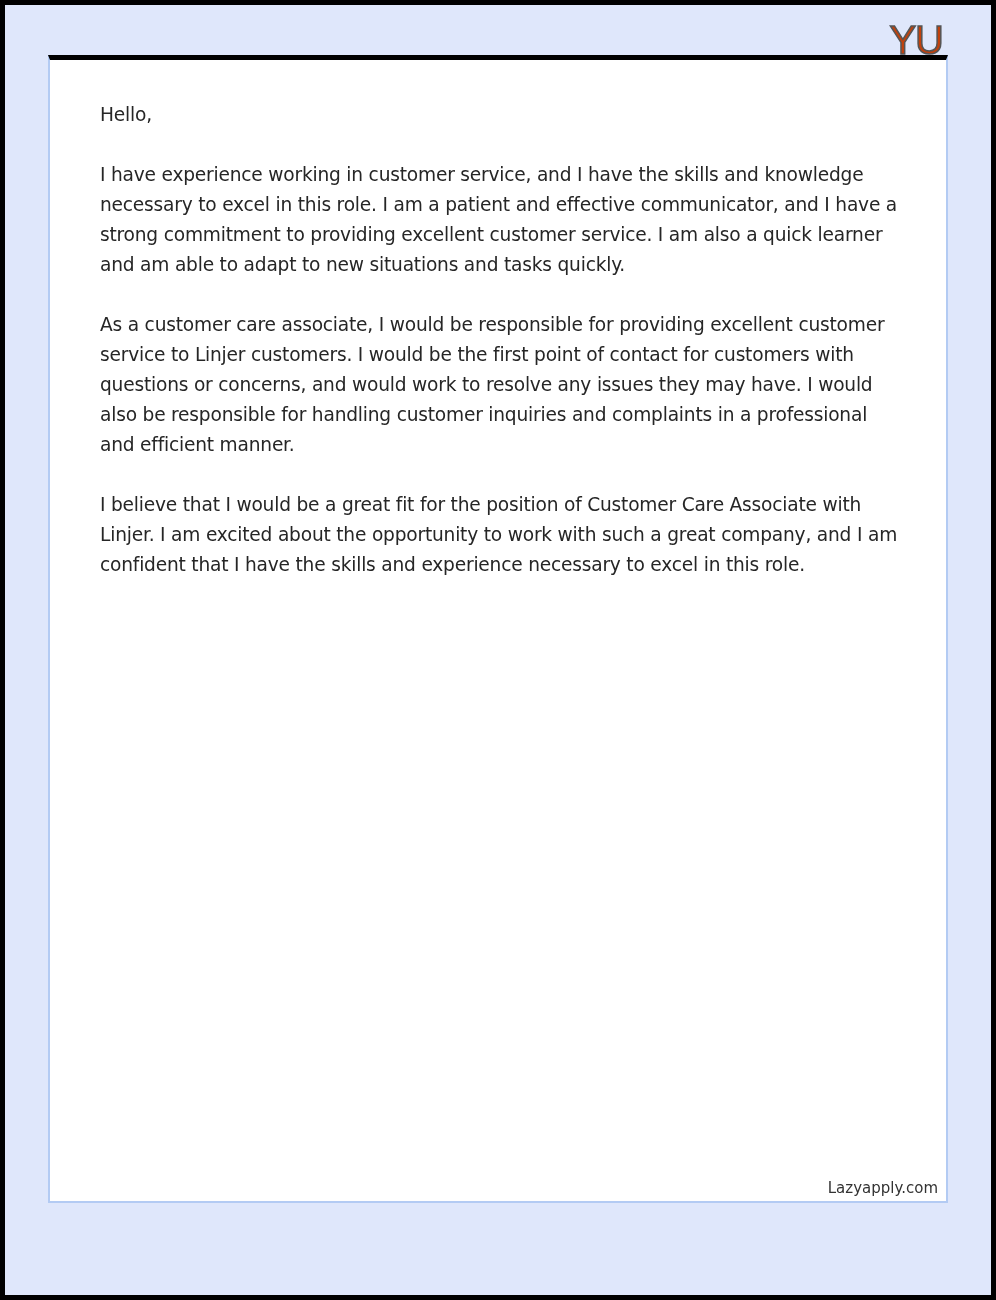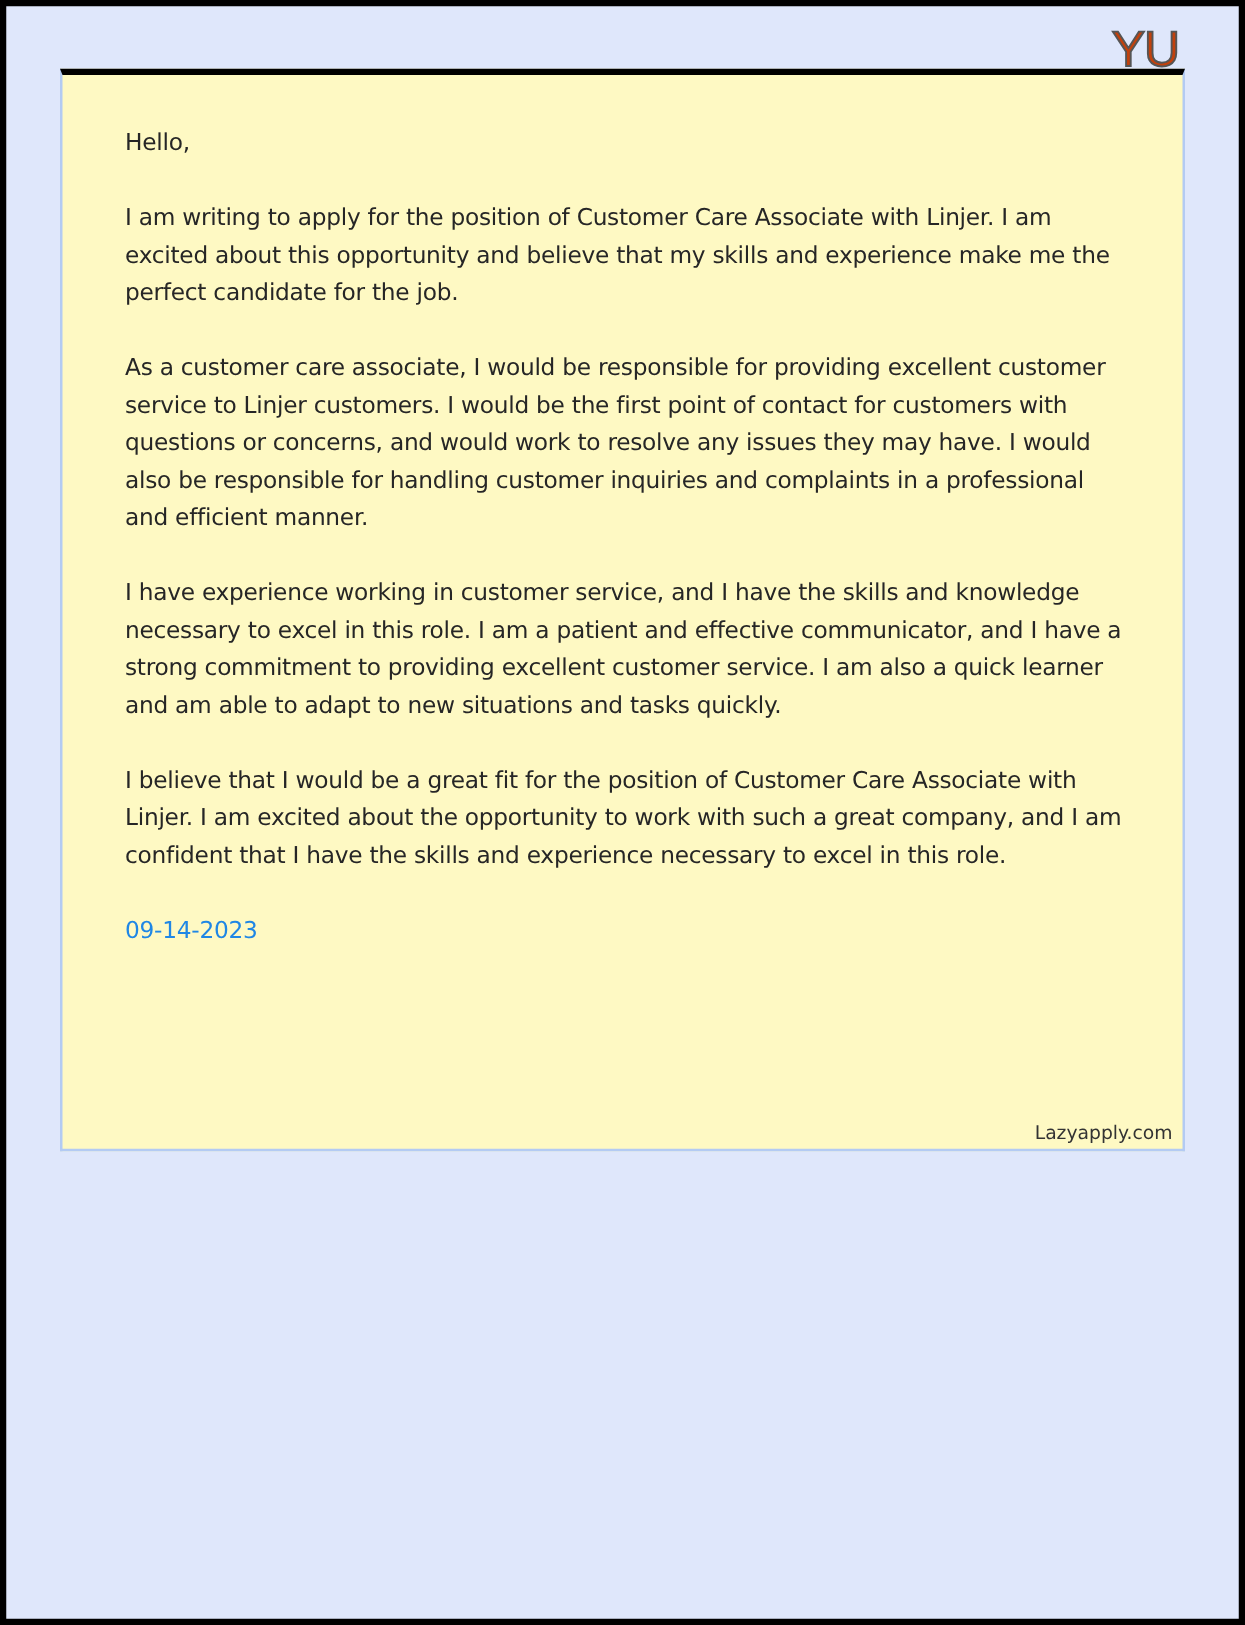--- a/index.html
+++ b/index.html
@@ -18,23 +18,23 @@
     font-family: "Liberation Sans", sans-serif;
     font-size: 40px;
     line-height: 44px;
     color: #c2410c;
     -webkit-text-stroke: 1.5px #555;
     letter-spacing: -1px;
   }
   .page {
     position: absolute;
     left: 43px; top: 50px;
-    width: 900px; height: 866px;
+    width: 900px; height: 1148px;
     box-sizing: border-box;
-    background: #fef9c3;
+    background: #ffffff;
     border-top: 5px solid #000;
     border-left: 2px solid #b3cbf3;
     border-right: 2px solid #b3cbf3;
     border-bottom: 2px solid #b3cbf3;
   }
   .content {
     position: absolute;
     left: 50px; top: 40px;
     width: 800px;
     font-size: 18.6px;
@@ -57,20 +57,18 @@
   }
 </style>
 </head>
 <body>
 
 <div class="logo">YU</div>
 
 <div class="page">
   <div class="content">
     <p>Hello,</p>
-    <p>I am writing to apply for the position of Customer Care Associate with Linjer. I am excited about this opportunity and believe that my skills and experience make me the perfect candidate for the job.</p>
+    <p>I have experience working in customer service, and I have the skills and knowledge necessary to excel in this role. I am a patient and effective communicator, and I have a strong commitment to providing excellent customer service. I am also a quick learner and am able to adapt to new situations and tasks quickly.</p>
     <p>As a customer care associate, I would be responsible for providing excellent customer service to Linjer customers. I would be the first point of contact for customers with questions or concerns, and would work to resolve any issues they may have. I would also be responsible for handling customer inquiries and complaints in a professional and efficient manner.</p>
-    <p>I have experience working in customer service, and I have the skills and knowledge necessary to excel in this role. I am a patient and effective communicator, and I have a strong commitment to providing excellent customer service. I am also a quick learner and am able to adapt to new situations and tasks quickly.</p>
     <p class="last">I believe that I would be a great fit for the position of Customer Care Associate with Linjer. I am excited about the opportunity to work with such a great company, and I am confident that I have the skills and experience necessary to excel in this role.</p>
-    <div class="date">09-14-2023</div>
   </div>
   <div class="footer">Lazyapply.com</div>
 </div>
 
 </body></html>

